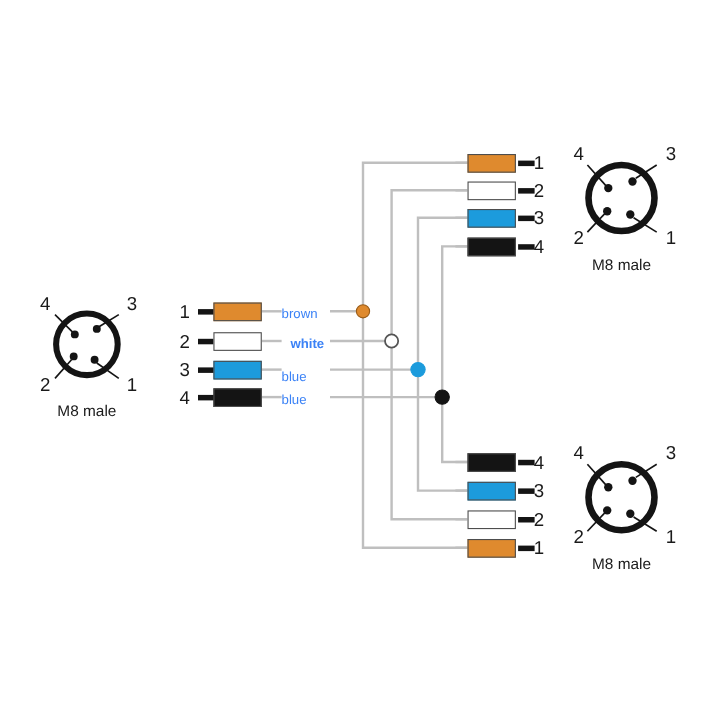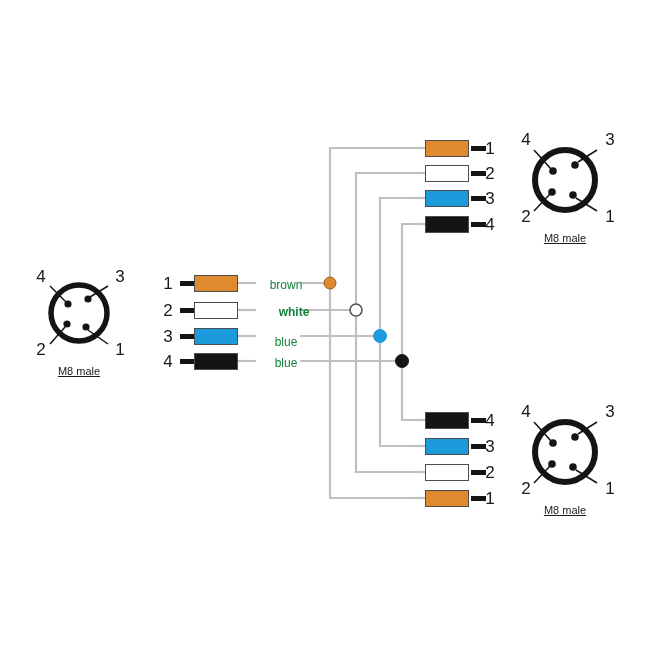--- a/index.html
+++ b/index.html
@@ -59,33 +59,32 @@
   .swatch {
     position: absolute;
     width: 44px;
     height: 17px;
     border: 1px solid #4d4d4d;
     box-sizing: border-box;
   }
   .wire-name {
     position: absolute;
     font-size: 12px;
-    color: #15803d;
-    line-height: 1;
+    color: #3b82f6;
+    line-height: 1;
+    text-align: left;
+    width: 60px;
+  }
+  .conn-label {
+    position: absolute;
+    font-size: 14px;
+    color: #1a1a1a;
     text-align: center;
-    width: 60px;
-  }
-  .conn-label {
-    position: absolute;
-    font-size: 11px;
-    color: #1a1a1a;
-    text-align: center;
     line-height: 1;
     white-space: nowrap;
-    text-decoration: underline;
   }
   .conn-num {
     position: absolute;
     font-size: 17px;
     color: #1a1a1a;
     line-height: 1;
     width: 16px;
     text-align: center;
   }
 </style>

